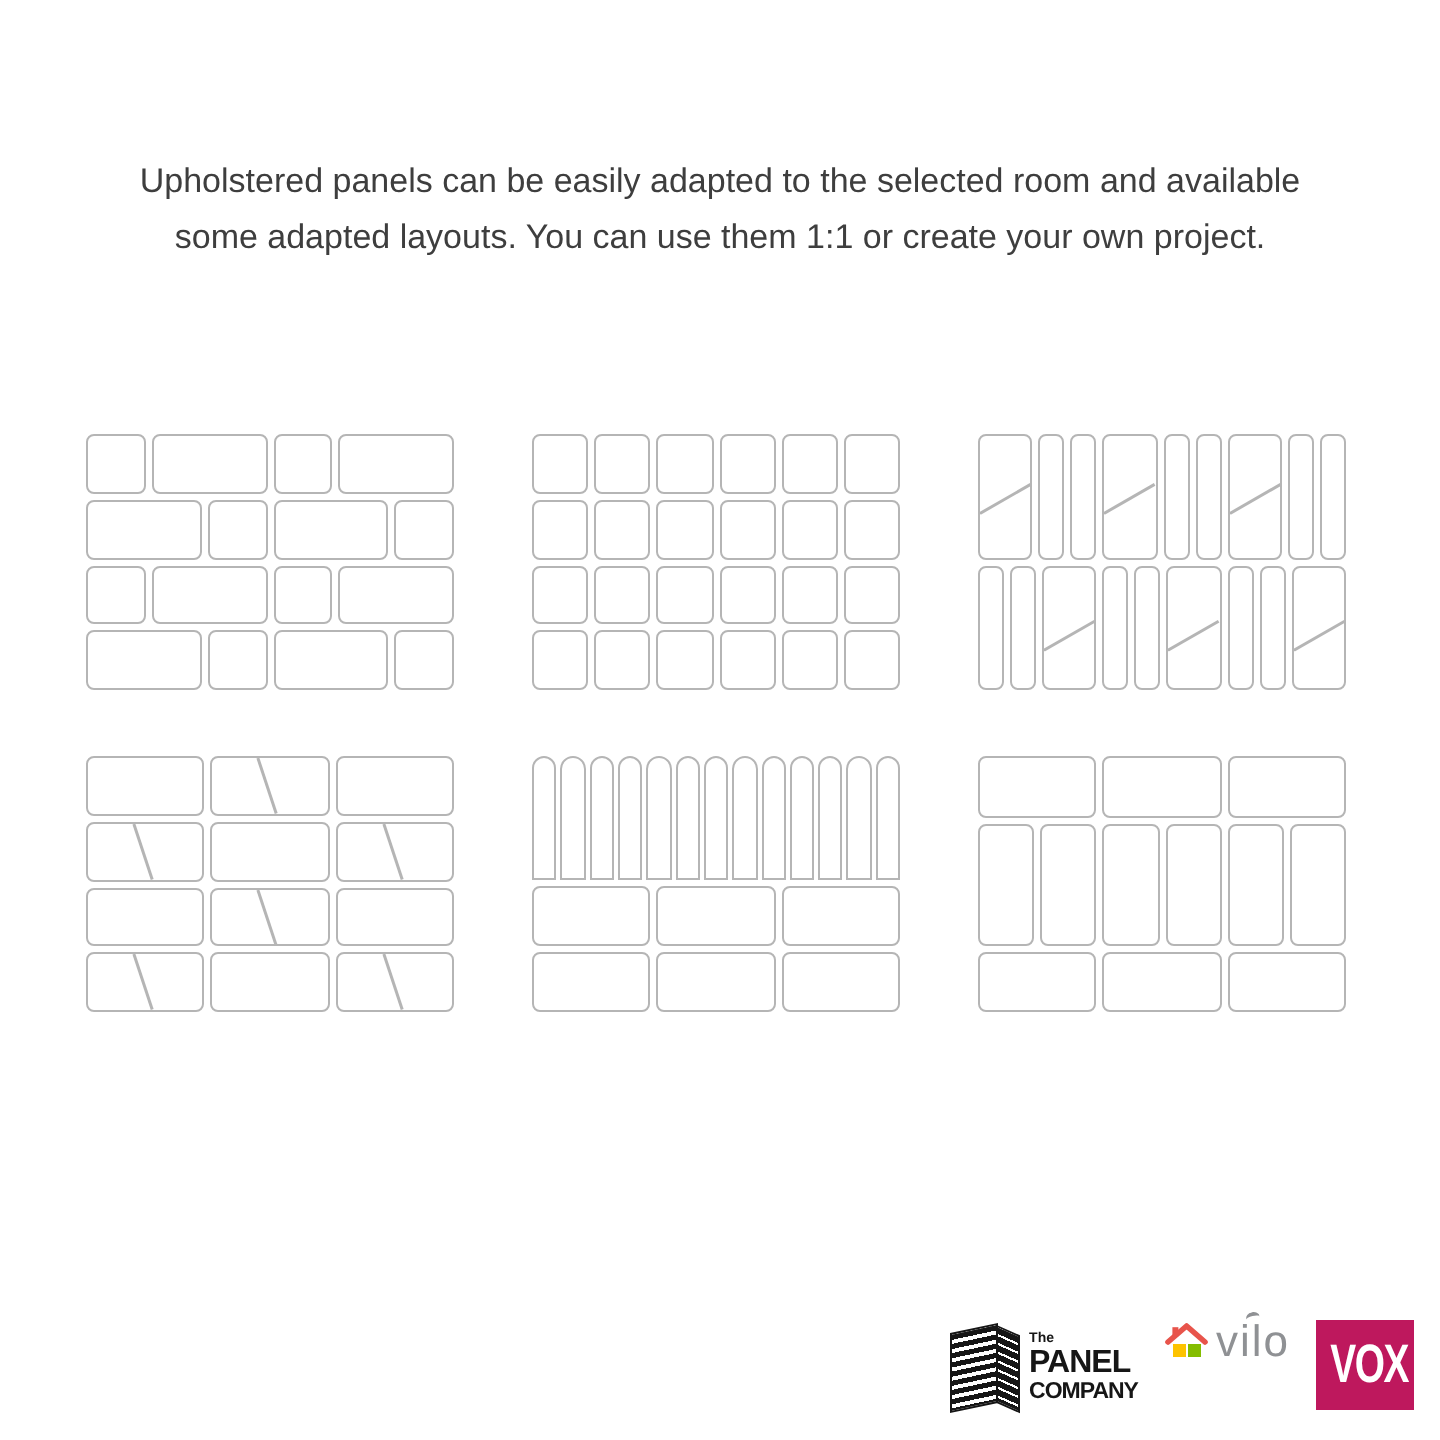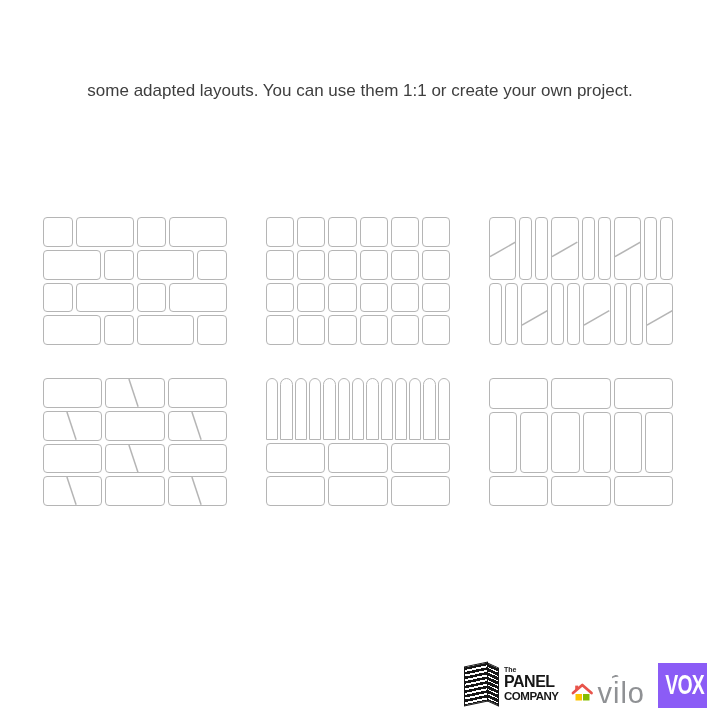--- a/index.html
+++ b/index.html
@@ -26,21 +26,21 @@
   .drow.arch-row { gap:2px; }
   .panel {
     border:1.5px solid #b5b5b5; border-radius:4px; background:#fff;
     flex:1 1 0; min-width:0; position:relative; box-sizing:border-box;
   }
   .panel.arch { border-radius:7px 7px 0 0; }
   .panel svg { position:absolute; left:0; top:0; width:100%; height:100%; display:block; }
 
   .logos {
     position:absolute; top:660px; right:13px; height:48px;
-    display:flex; align-items:flex-end; gap:13px;
+    display:flex; align-items:flex-start; gap:13px;
   }
   
   .tpc { display:flex; align-items:center; gap:5px; }
   .tpc-icon { display:flex; align-items:center; height:48px; }
   .tpc-left {
     width:22px; height:38px;
     background:repeating-linear-gradient(#161616 0 2.6px, #ffffff 2.6px 4.6px);
     border:1px solid #161616; transform:skewY(-12deg);
   }
   .tpc-right {
@@ -49,42 +49,43 @@
     border:1px solid #161616; transform:skewY(24deg);
   }
   .tpc-text { display:flex; flex-direction:column; color:#161616; line-height:1; }
   .tpc-the { font-size:7px; font-weight:bold; margin-bottom:1px; }
   .tpc-panel { font-size:16px; font-weight:bold; letter-spacing:-0.5px; }
   .tpc-company { font-size:11.5px; font-weight:bold; letter-spacing:-0.5px; margin-top:1px; }
 
   
   .vilo { display:flex; align-items:center; gap:3px; }
   .vilo-text {
-    font-size:29px; color:#8f9194; letter-spacing:1px; position:relative;
+    font-size:22px; color:#8f9194; letter-spacing:1px; position:relative;
     line-height:1;
   }
   .vilo-accent {
     position:absolute; top:-4px; left:15px; width:7px; height:4px;
     border-top:2px solid #8f9194; border-radius:60% 60% 0 0;
     transform:rotate(-12deg);
   }
   
   .vox {
-    width:49px; height:45px; background:#8b5cf6; box-sizing:border-box;
+    width:49px; height:45px; background:#be185d; box-sizing:border-box;
     display:flex; align-items:center; justify-content:flex-end; padding-right:3px;
   }
   .vox-text {
     color:#ffffff; font-weight:bold; font-size:27px; line-height:1;
     transform:scaleX(0.72); transform-origin:right center; letter-spacing:-1px;
   }
 </style>
 </head>
 <body>
 
 <p class="intro">
+  <span>Upholstered panels can be easily adapted to the selected room and available</span>
   <span>some adapted layouts. You can use them 1:1 or create your own project.</span>
 </p>
 
 <div class="diagram-grid">
   <div class="diagram">
       <div class="drow" style="flex-grow: 1;">
         <div class="panel" style="flex-grow: 1;"></div>
         <div class="panel" style="flex-grow: 2;"></div>
         <div class="panel" style="flex-grow: 1;"></div>
         <div class="panel" style="flex-grow: 2;"></div>

